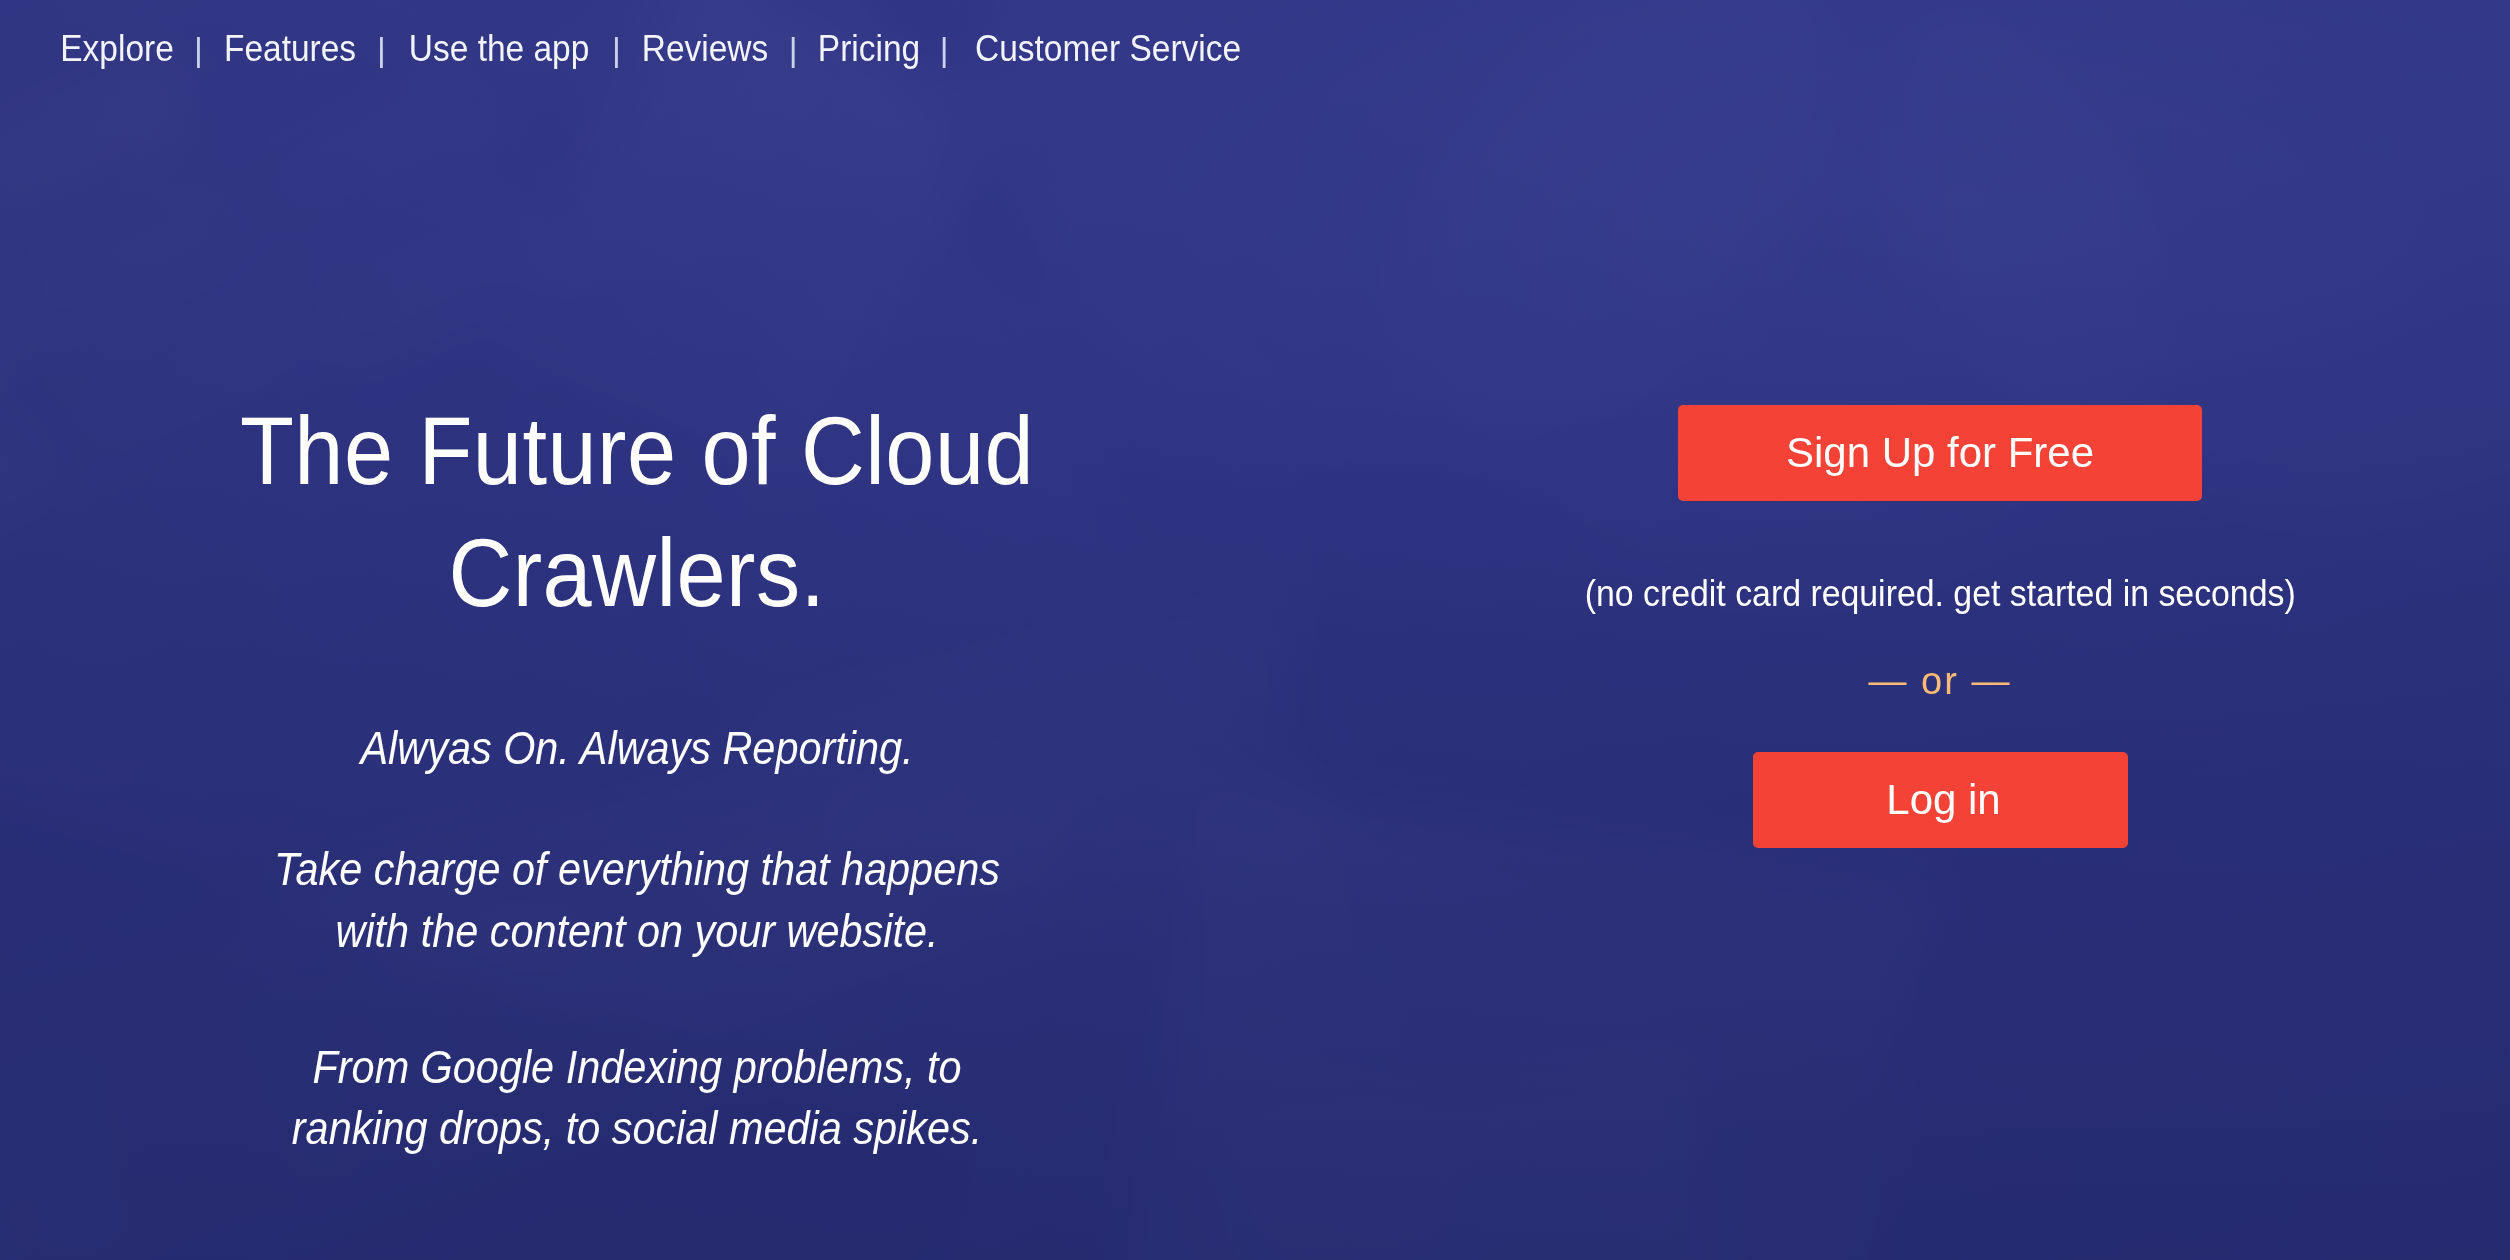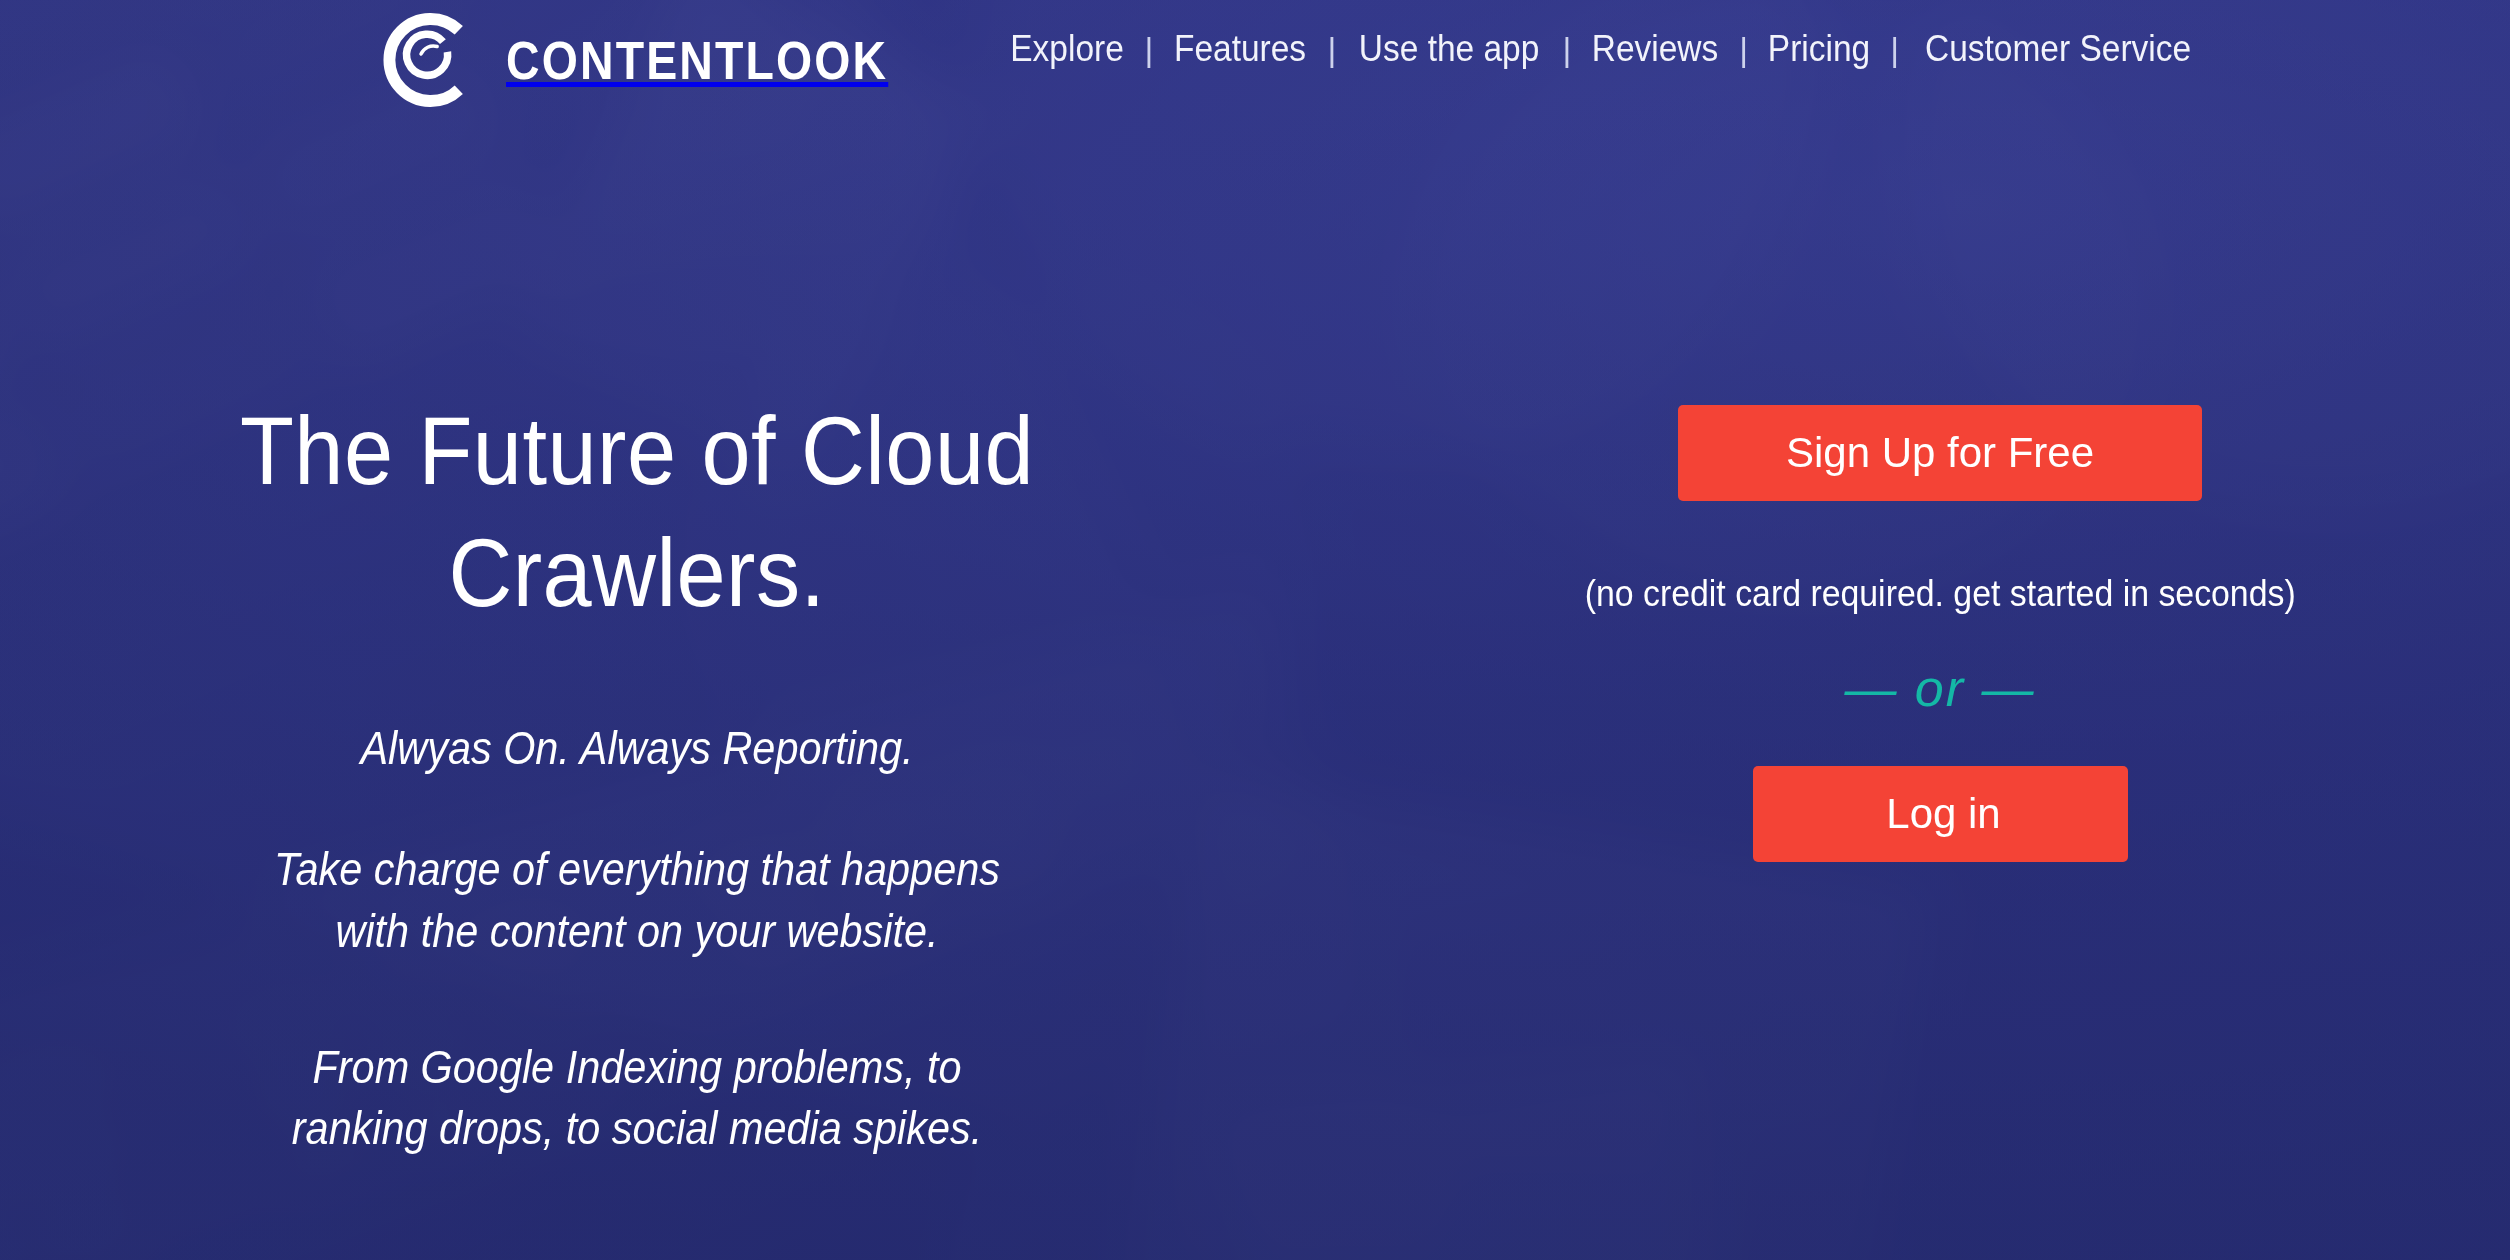--- a/index.html
+++ b/index.html
@@ -286,28 +286,27 @@
   .note-text {
     color: #ffffff;
     font-family: "Liberation Sans Narrow", "Liberation Sans", sans-serif;
     font-size: 36px;
     line-height: 1;
     margin-top: 75px;
     white-space: nowrap;
     transform: scaleX(.94);
   }
   .or-text {
-    color: #14b8a6;
-    font-family: "Liberation Sans Narrow", "Liberation Sans", sans-serif;
-    font-size: 52px;
+    color: #fdba74;
+    font-family: "Liberation Sans Narrow", "Liberation Sans", sans-serif;
+    font-size: 38px;
     line-height: 1;
     margin-top: 50px;
     letter-spacing: 2px;
     white-space: nowrap;
-    font-style: italic;
   }
   .login-wrap { margin-top: 52px; }
 </style>
 </head>
 <body>
 
 <div class="hero">
 
   <div class="bg-photo">
     <div class="bg-tablet">
@@ -391,31 +390,20 @@
     <div class="bg-paper"></div>
     <div class="bg-paper2"></div>
     <div class="bg-dark"></div>
   </div>
 
   <div class="bg-overlay"></div>
   <div class="bg-overlay2"></div>
 
   <header class="header">
 
-    <a class="brand" href="#">
-      <svg class="brand-mark" viewBox="0 0 100 100" aria-hidden="true">
-
-        <path d="M 78.5 22.5 A 38 38 0 1 0 78.5 77.5" fill="none" stroke="#ffffff" stroke-width="11" stroke-linecap="butt"></path>
-
-        <path d="M 63.8 33.0 A 19 19 0 1 0 68 42.5" fill="none" stroke="#ffffff" stroke-width="7" stroke-linecap="butt"></path>
-
-        <path d="M 43.5 44.5 A 12.5 12.5 0 0 1 58.5 37.5" fill="none" stroke="#ffffff" stroke-width="3.2" stroke-linecap="round"></path>
-      </svg>
-      <span class="brand-name">CONTENTLOOK</span>
-    </a>
 
     <nav class="main-nav">
       <a class="nav-link" href="#">Explore</a>
       <span class="nav-sep">|</span>
       <a class="nav-link" href="#">Features</a>
       <span class="nav-sep">|</span>
       <a class="nav-link" href="#">Use the app</a>
       <span class="nav-sep">|</span>
       <a class="nav-link" href="#">Reviews</a>
       <span class="nav-sep">|</span>

